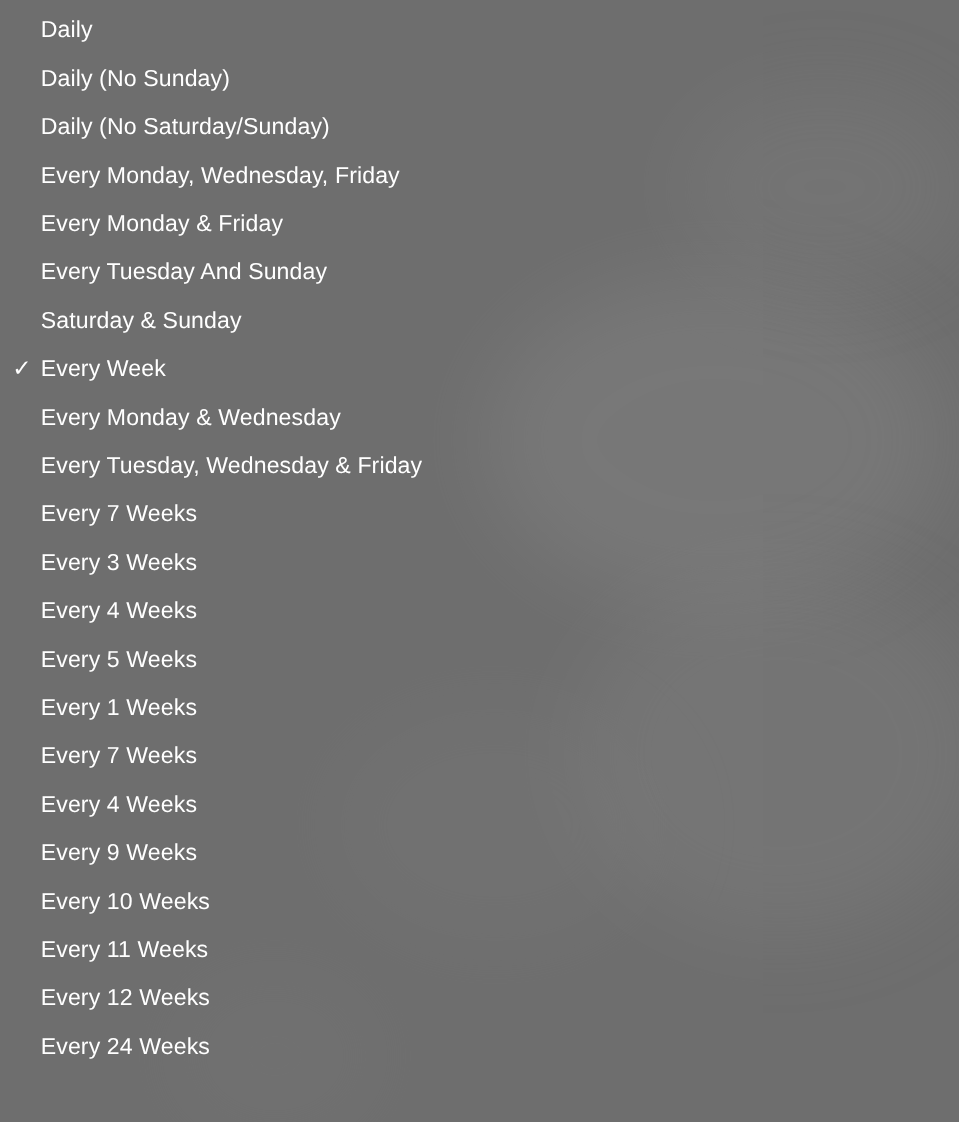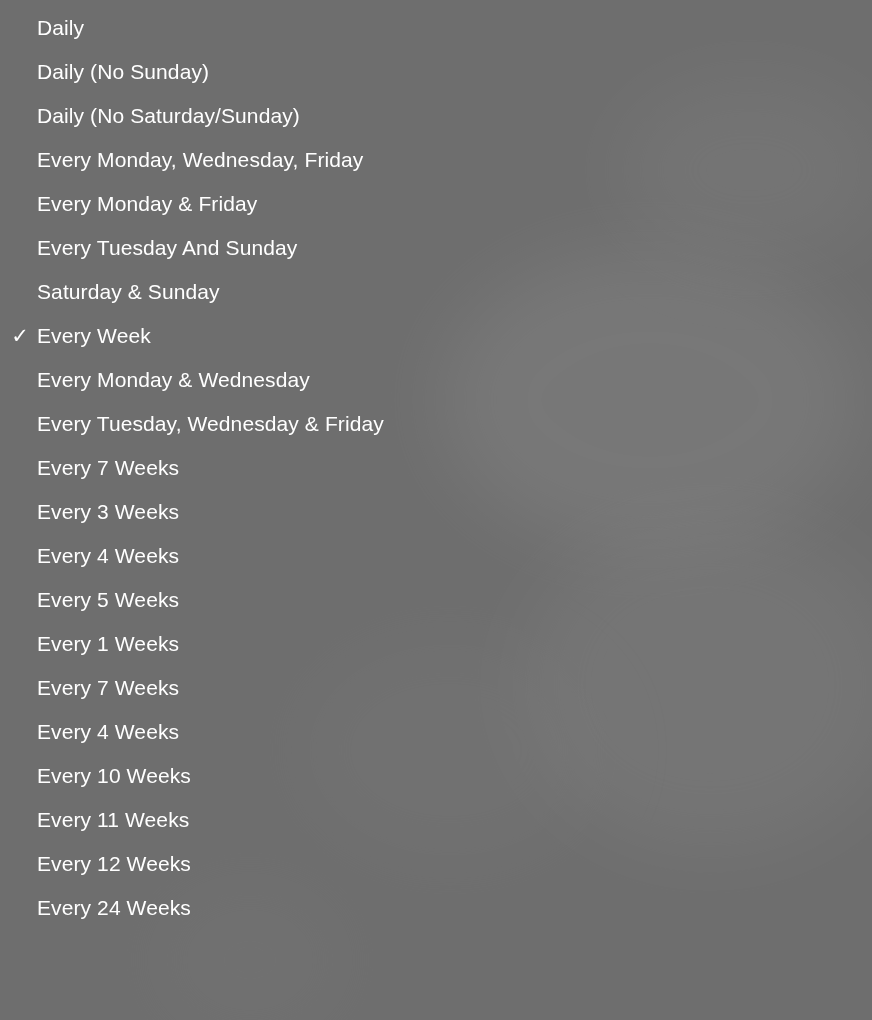--- a/index.html
+++ b/index.html
@@ -86,17 +86,18 @@
     <div class="menu-item"><span class="checkmark">✓</span><span>Every Week</span></div>
     <div class="menu-item"><span>Every Monday &amp; Wednesday</span></div>
     <div class="menu-item"><span>Every Tuesday, Wednesday &amp; Friday</span></div>
     <div class="menu-item"><span>Every 7 Weeks</span></div>
     <div class="menu-item"><span>Every 3 Weeks</span></div>
     <div class="menu-item"><span>Every 4 Weeks</span></div>
     <div class="menu-item"><span>Every 5 Weeks</span></div>
     <div class="menu-item"><span>Every 1 Weeks</span></div>
     <div class="menu-item"><span>Every 7 Weeks</span></div>
     <div class="menu-item"><span>Every 4 Weeks</span></div>
+    <div class="menu-item"><span>Every 9 Weeks</span></div>
     <div class="menu-item"><span>Every 10 Weeks</span></div>
     <div class="menu-item"><span>Every 11 Weeks</span></div>
     <div class="menu-item"><span>Every 12 Weeks</span></div>
     <div class="menu-item"><span>Every 24 Weeks</span></div>
   </div>
 
 </body></html>

